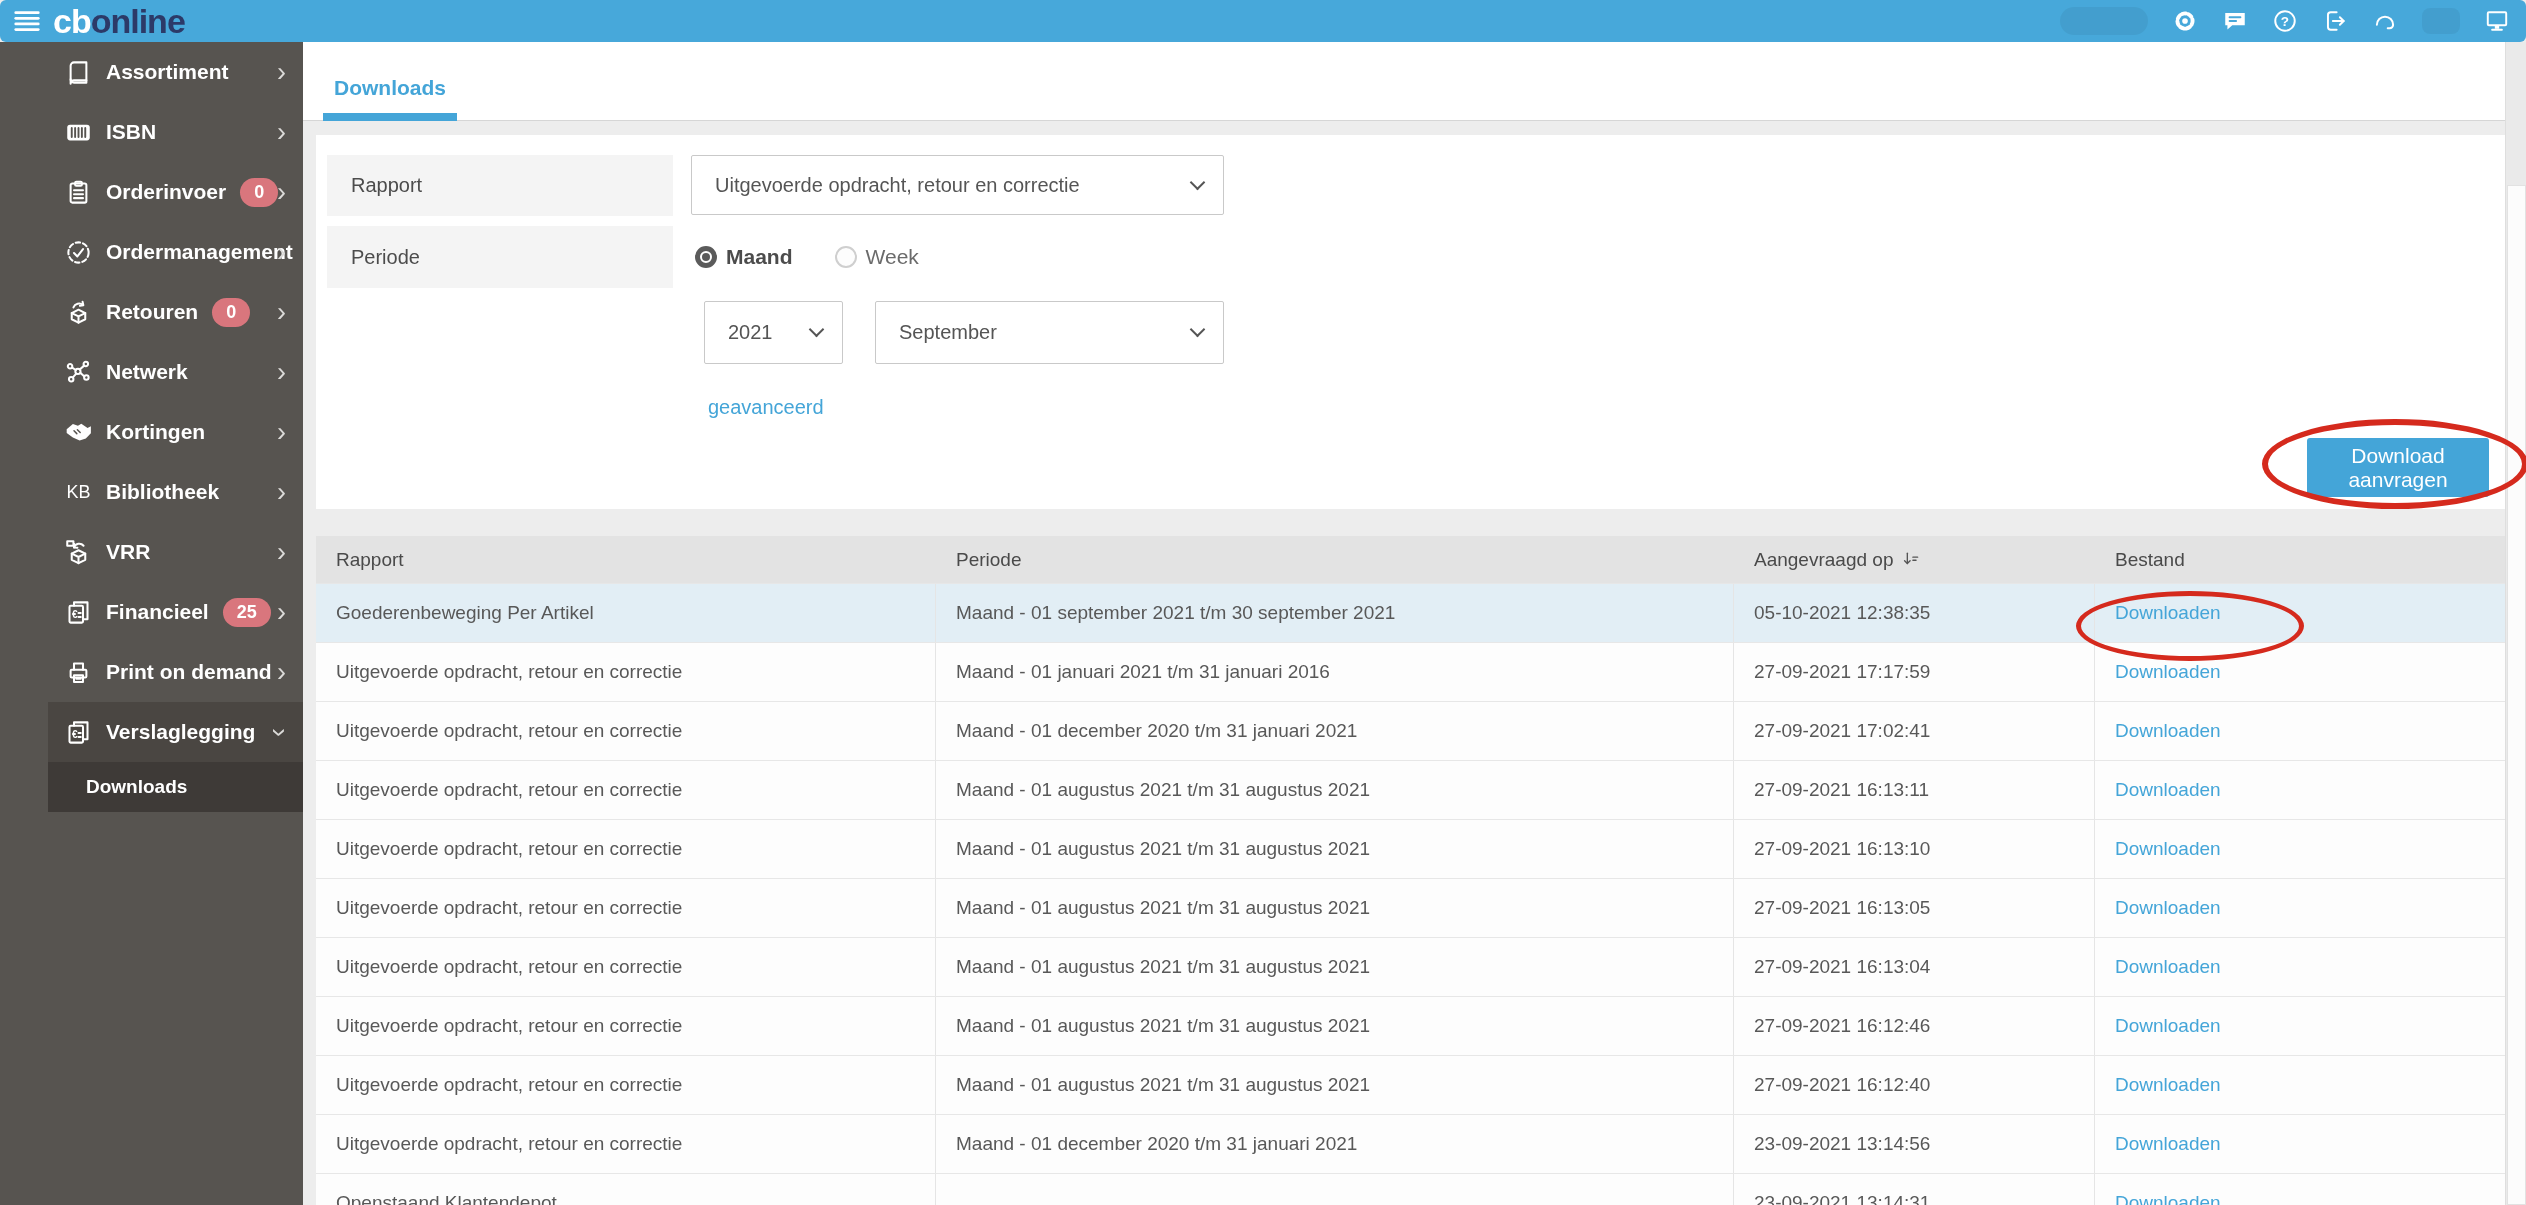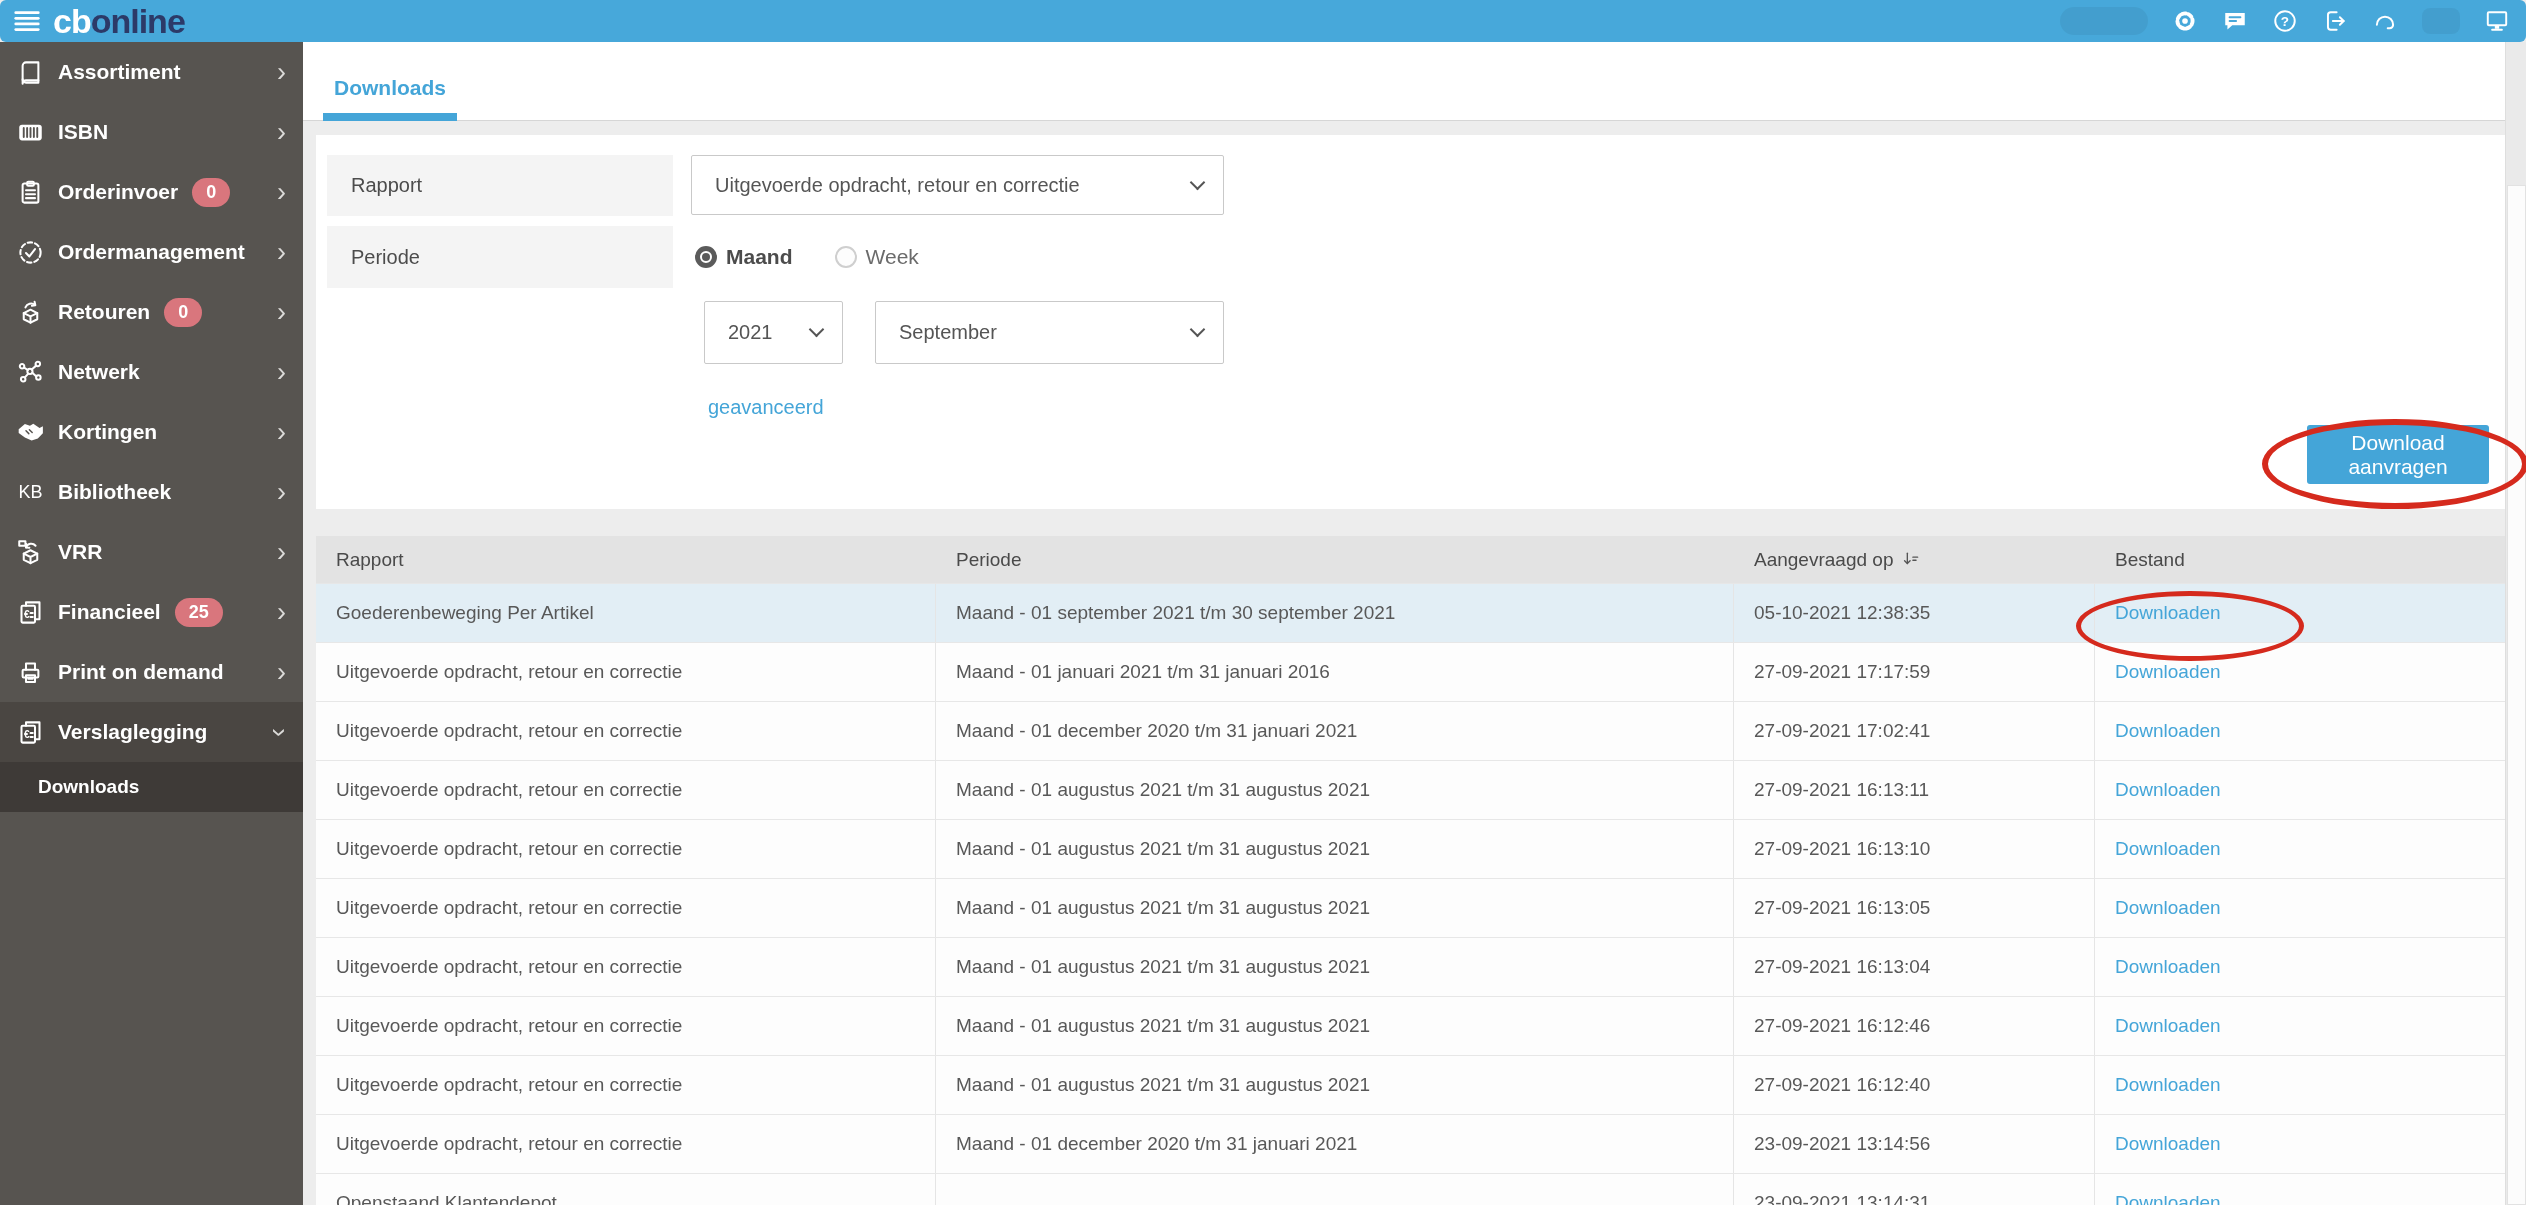--- a/index.html
+++ b/index.html
@@ -16,21 +16,21 @@
   .hamburger{position:absolute;left:12px;top:7px;width:30px;height:28px;cursor:pointer;}
   .logo{position:absolute;left:53px;top:-2px;font-size:34px;font-weight:800;letter-spacing:-1px;line-height:46px;}
   .logo .l1{color:#fff;} .logo .l2{color:#2c3a68;}
   .tb-icons{position:absolute;right:16px;top:0;height:42px;display:flex;align-items:center;gap:24px;}
   .tb-icon{width:26px;height:26px;display:inline-block;cursor:pointer;}
   .tb-icon svg{width:26px;height:26px;display:block;}
   .tb-ghost{background:rgba(0,0,0,0.055);border-radius:14px;}
   .tb-ghost.wide{width:88px;height:28px;} .tb-ghost.small{width:38px;height:26px;border-radius:8px;}
 
   
-  .sidebar{position:absolute;left:0;top:42px;width:303px;height:1163px;background:var(--sidebar);z-index:5;}
+  .sidebar{position:absolute;left:0;top:42px;width:303px;height:1163px;background:var(--sidebar);z-index:5;padding-left:48px;}
   .side-item{position:relative;height:60px;display:flex;align-items:center;padding-left:13px;cursor:pointer;}
   .side-item.expanded{background:var(--sidebar-exp);}
   .s-icon{width:34px;height:28px;display:flex;align-items:center;justify-content:center;flex:0 0 34px;}
   .s-icon svg{width:27px;height:27px;display:block;}
   .s-label{margin-left:11px;color:#fff;font-size:21px;font-weight:bold;white-space:nowrap;}
   .badge{margin-left:14px;background:var(--badge);color:#fff;font-size:18px;font-weight:bold;
          border-radius:15px;height:29px;line-height:29px;padding:0 14px;min-width:21px;text-align:center;}
   .chev{position:absolute;right:17px;color:#dbdad8;font-size:27px;line-height:27px;font-weight:normal;}
   .chev.down{transform:rotate(90deg);right:19px;}
   .side-sub{height:50px;display:flex;align-items:center;padding-left:38px;background:var(--sidebar-sub);
@@ -53,21 +53,21 @@
   .sel-box .val{flex:1;white-space:nowrap;overflow:hidden;}
   .chev-down{display:inline-block;width:11px;height:11px;border-right:2px solid #555;
              border-bottom:2px solid #555;transform:rotate(45deg);margin-top:-6px;}
   .radios{position:absolute;left:379px;top:91px;height:62px;display:flex;align-items:center;gap:42px;}
   .radio-opt{display:flex;align-items:center;gap:9px;cursor:pointer;}
   .radio{width:22px;height:22px;border-radius:50%;background:#fdfdfd;border:2px solid #cfcfcf;position:relative;}
   .radio.sel{border:5px solid #5b5b5b;background:#fff;}
   .radio.sel::after{content:"";position:absolute;left:2px;top:2px;width:8px;height:8px;border-radius:50%;background:#5b5b5b;}
   .radio-opt b{color:#4c4c4c;font-size:21px;} .radio-opt .wk{color:#6b6b6b;font-size:21px;}
   .adv-link{position:absolute;left:392px;top:261px;color:var(--accent);font-size:20px;cursor:pointer;}
-  .req-btn{position:absolute;left:1991px;top:290px;width:182px;height:59px;background:var(--accent);
+  .req-btn{position:absolute;left:1991px;top:303px;width:182px;height:59px;background:var(--accent);
            color:#fff;font-size:21px;border:none;border-radius:3px;cursor:pointer;}
 
   
   .table{position:absolute;left:13px;top:415px;width:2189px;background:#fff;}
   .thead{display:flex;height:47px;background:var(--thead);color:#4a4a4a;font-size:19px;}
   .thead .cell{display:flex;align-items:center;padding-left:20px;}
   .trow{display:flex;height:59px;background:#fdfdfd;border-top:1px solid #e7e7e7;font-size:19px;color:#585858;}
   .trow.selected{background:var(--rowsel);}
   .trow .cell{display:flex;align-items:center;padding-left:20px;border-right:1px solid #e5e5e5;
               white-space:nowrap;overflow:hidden;}

